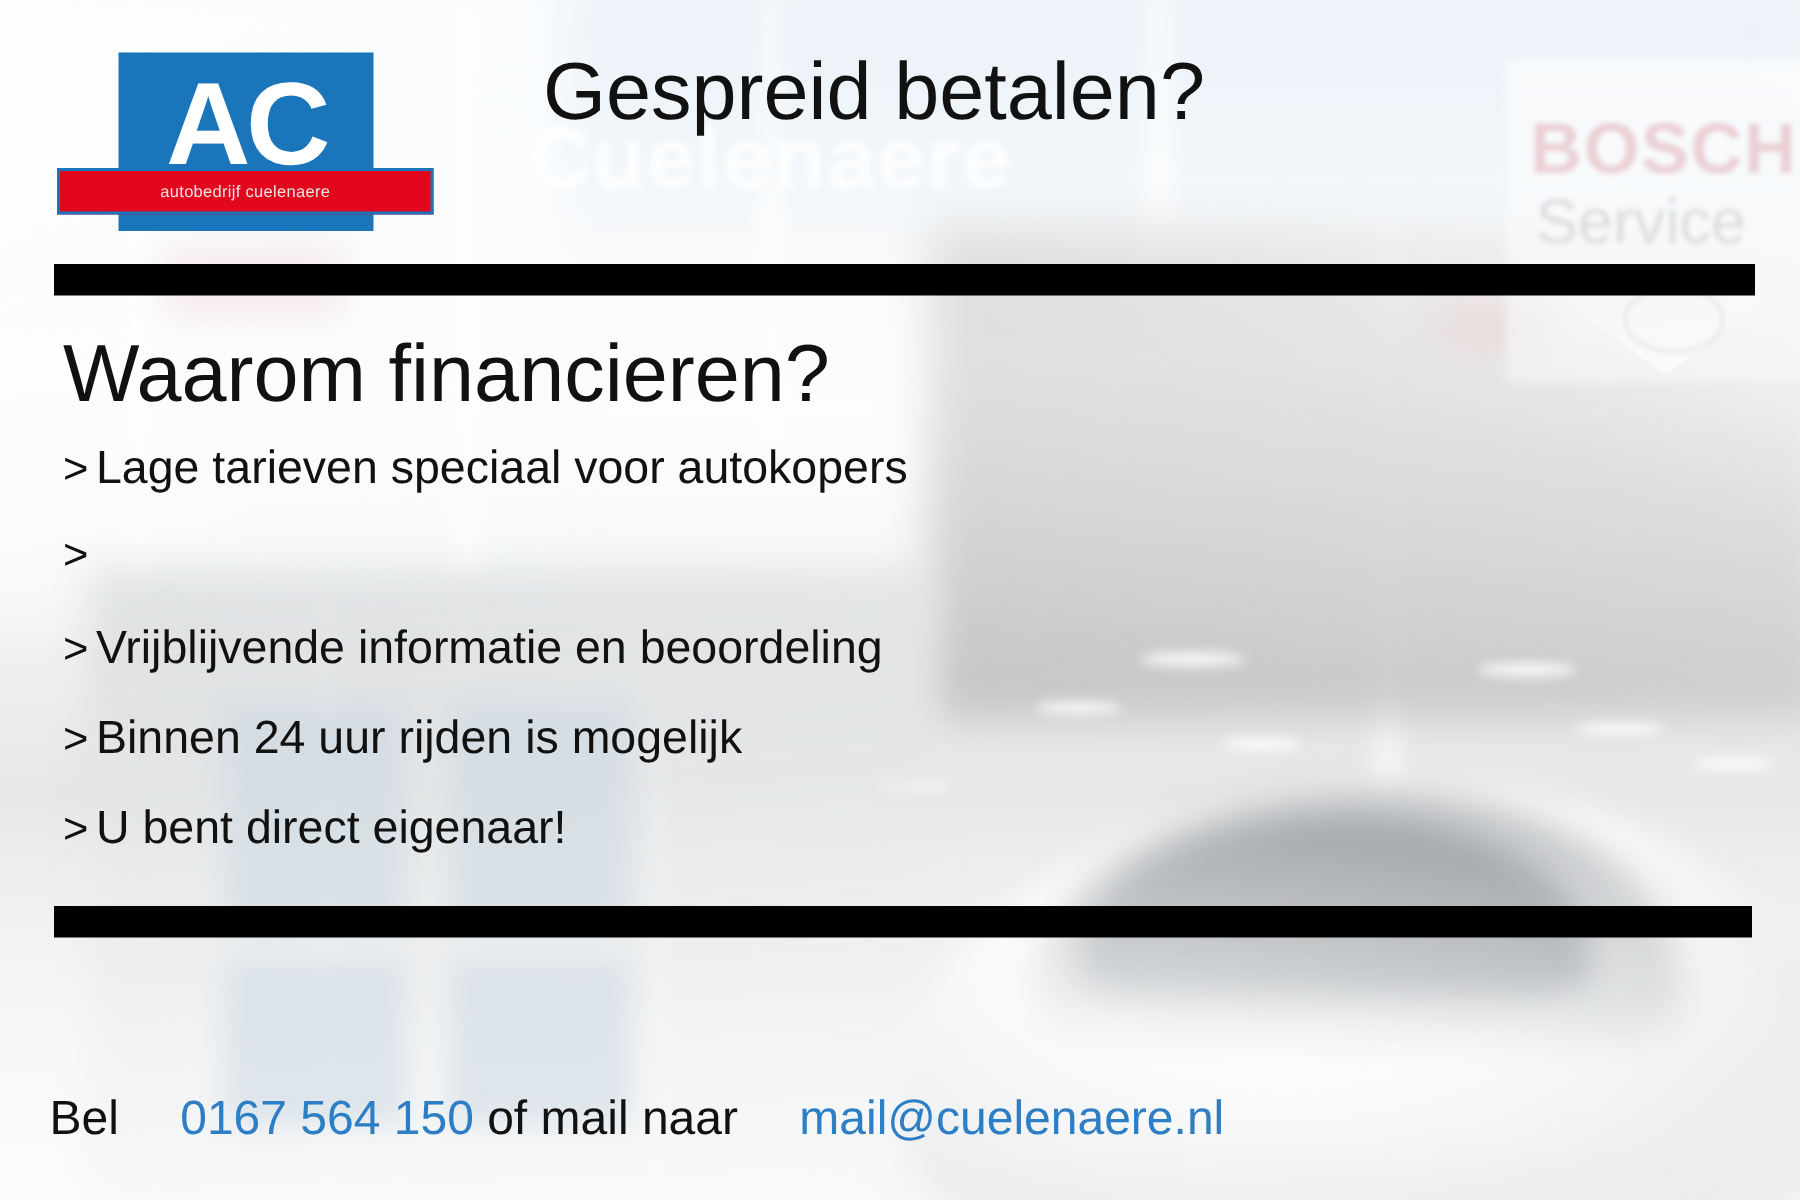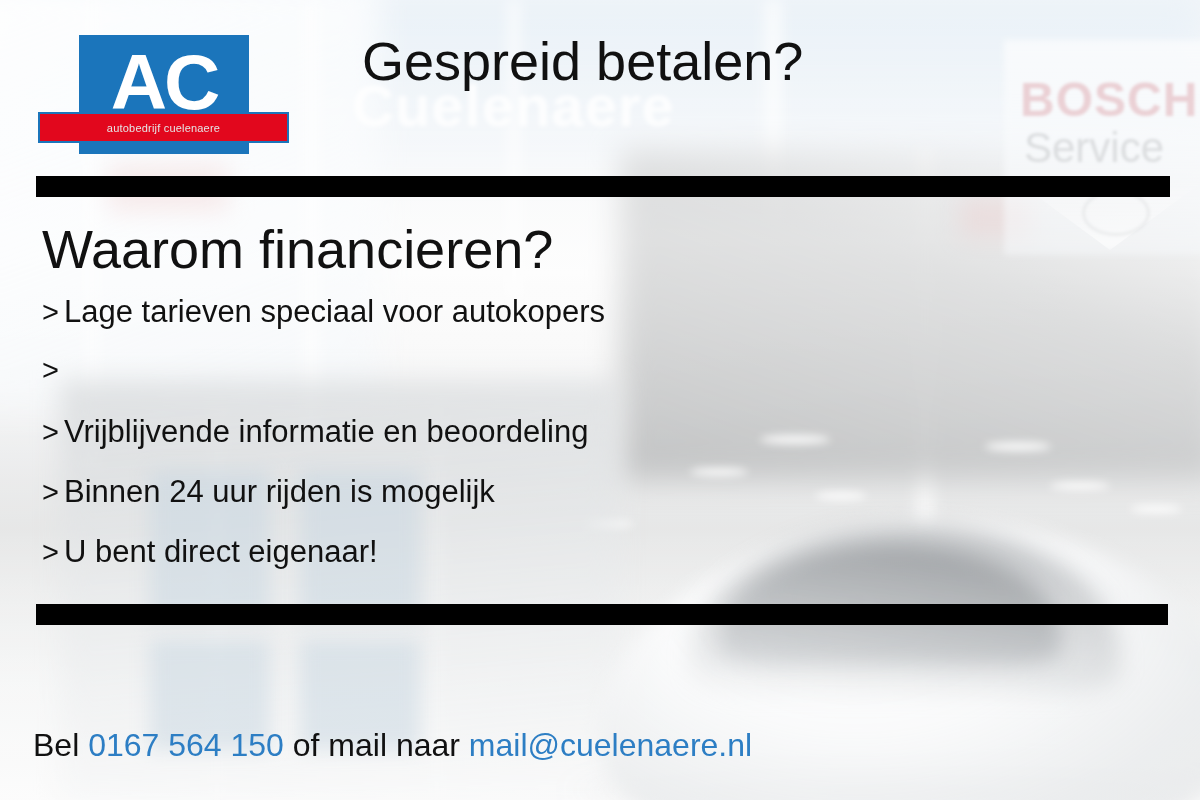--- a/index.html
+++ b/index.html
@@ -334,21 +334,21 @@
   .footer-line2 {
     position: absolute;
     left: 33px; top: 723px;
     font-family: "Liberation Sans", sans-serif;
     font-size: 32px;
     font-weight: 400;
     color: #111111;
     line-height: 44px;
     white-space: nowrap;
   }
-  .accent { color: #2d7ec4; }
+  .accent { color: #2d7ec4; margin-left: 32px; }
 </style>
 </head>
 <body>
 
 <div class="banner">
 
   <div class="bg-layer">
     <div class="bg-base"></div>
     <div class="bg-sky"></div>
     <div class="bg-glass-left"></div>

